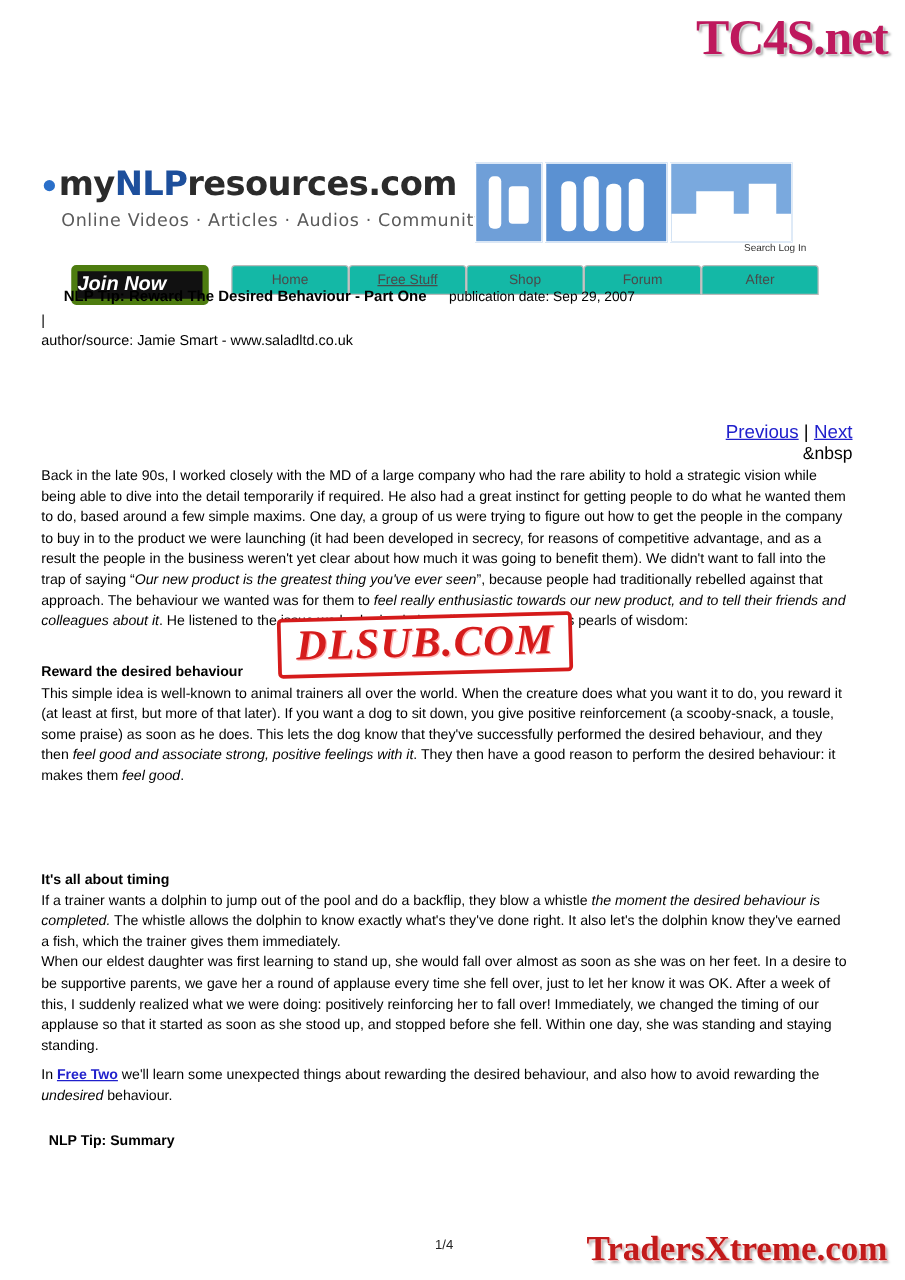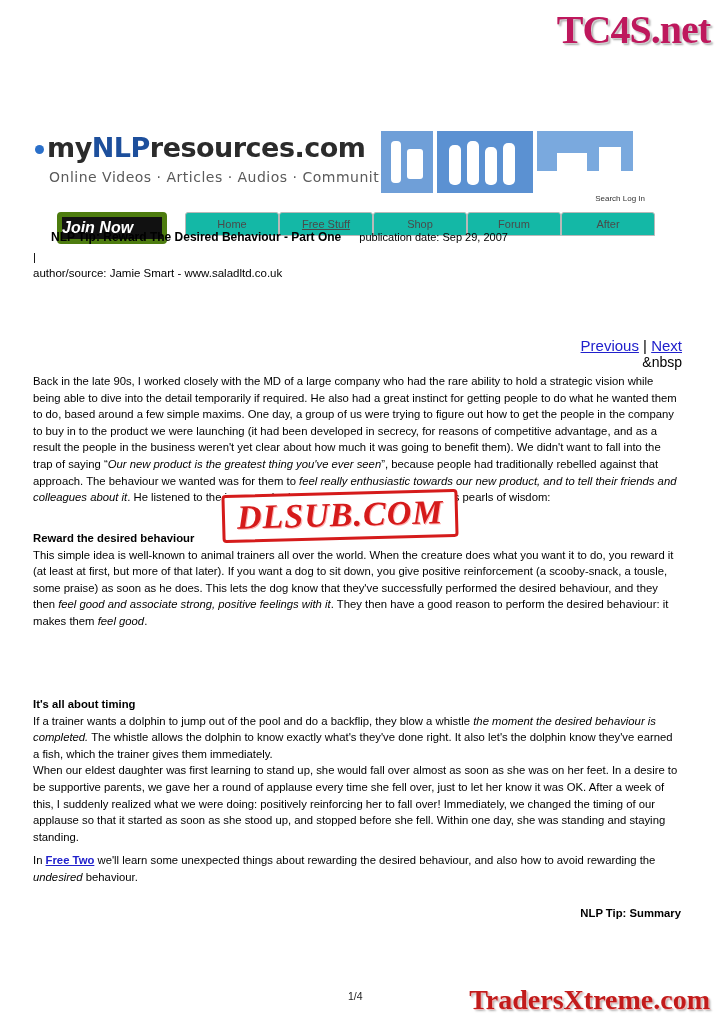--- a/index.html
+++ b/index.html
@@ -324,19 +324,19 @@
   <div class="b-head">It's all about timing</div>
   <span> If a trainer wants a dolphin to jump out of the pool and do a backflip, they blow a whistle </span><i>the moment the desired behaviour is completed.</i><span> The whistle allows the dolphin to know exactly what's they've done right. It also let's the dolphin know they've earned a fish, which the trainer gives them immediately.</span><br>
   <span>When our eldest daughter was first learning to stand up, she would fall over almost as soon as she was on her feet. In a desire to be supportive parents, we gave her a round of applause every time she fell over, just to let her know it was OK. After a week of this, I suddenly realized what we were doing: positively reinforcing her to fall over! Immediately, we changed the timing of our applause so that it started as soon as she stood up, and stopped before she fell. Within one day, she was standing and staying standing.</span>
 </div>
 
 <div class="body-block b4">
   <span>In </span><span class="inline-link">Free Two</span><span> we'll learn some unexpected things about rewarding the desired behaviour, and also how to avoid rewarding the </span><i>undesired</i><span> behaviour.</span>
 </div>
 
 <div class="body-block b5">
-  <div class="b-head" style="margin-left:6px;text-align:right;">NLP Tip: Summary</div>
+  <div class="b-head" style="margin-left:6px;">NLP Tip: Summary</div>
 </div>
 
 <div class="center-watermark">DLSUB.COM</div>
 
 <div class="page-num">1/4</div>
 <div class="footer-watermark">TradersXtreme.com</div>
 
 </body></html>

